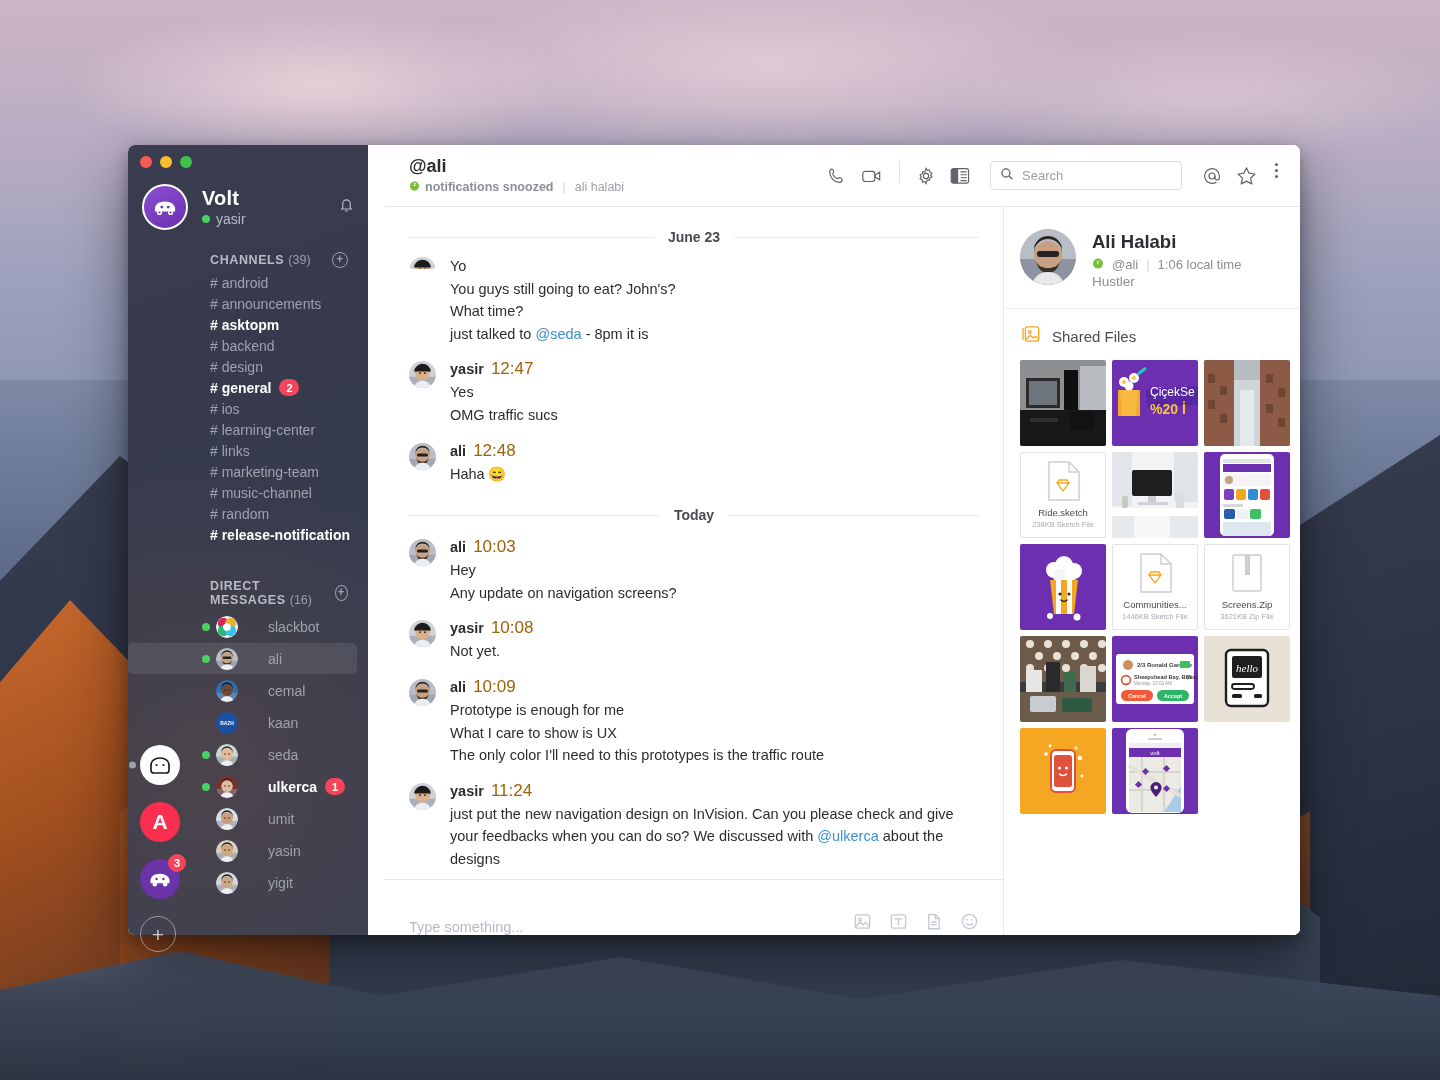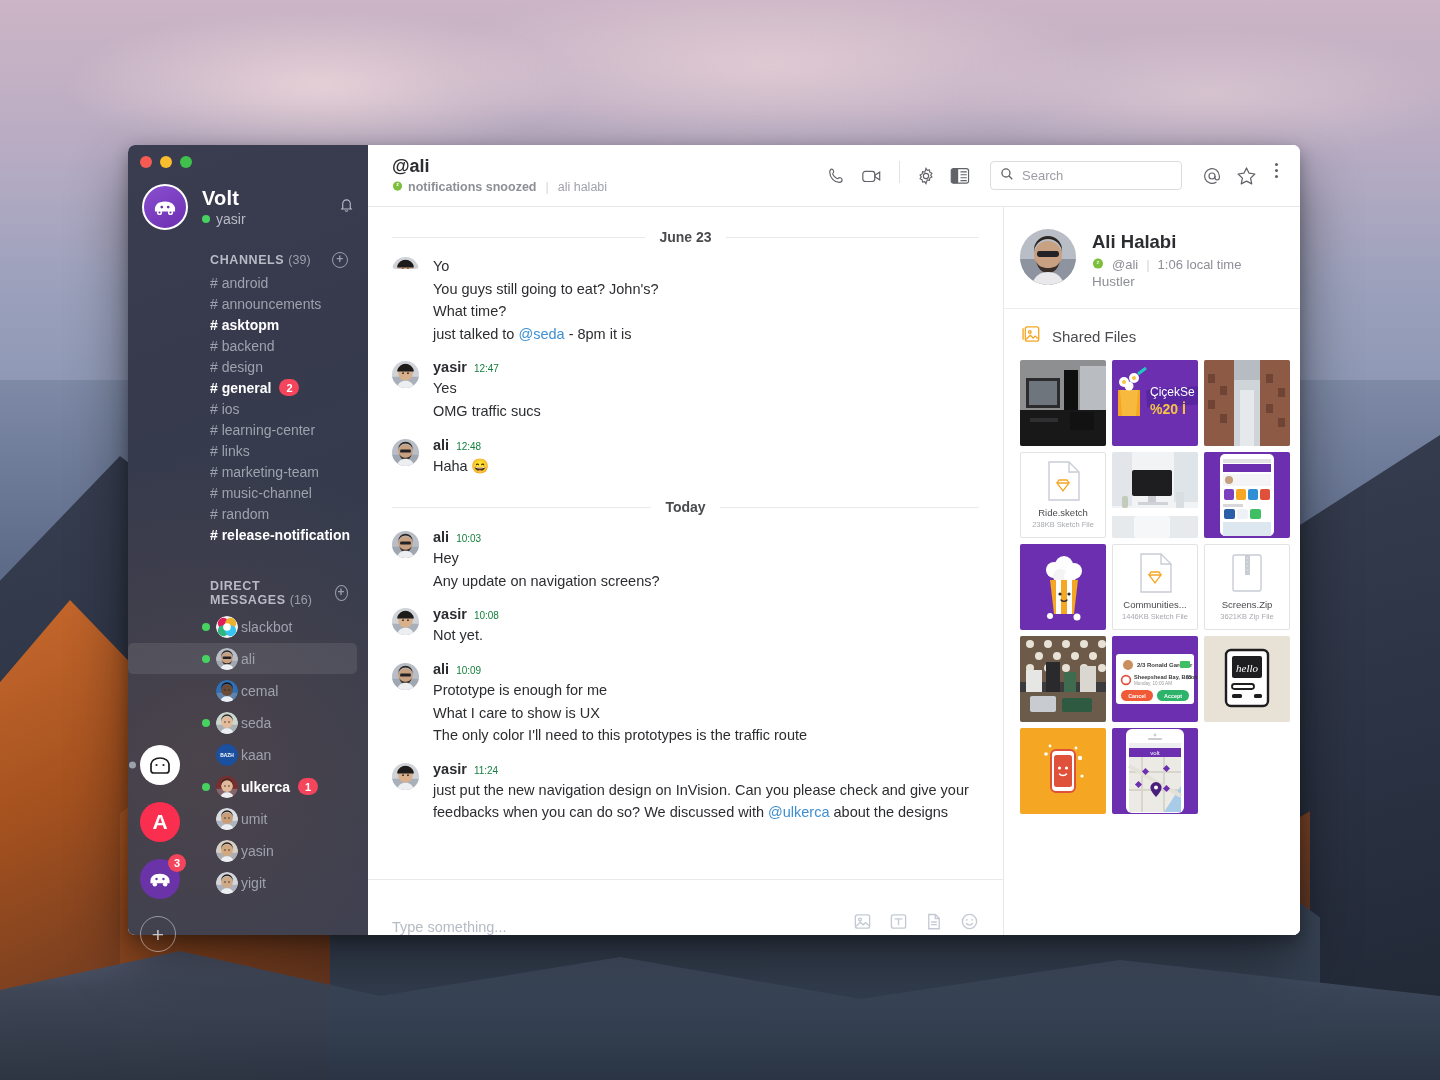--- a/index.html
+++ b/index.html
@@ -130,25 +130,25 @@
   .dm-pres {
     position: absolute; left: 74px; width: 8px; height: 8px; border-radius: 50%;
   }
   .dm-pres.on { background: #46d160; }
   .dm-pres.off { background: transparent; }
   .dm-av {
     position: absolute; left: 88px; width: 22px; height: 22px; border-radius: 50%;
     overflow: hidden; display: flex; align-items: center; justify-content: center;
     font-size: 7px; color: #fff; font-weight: bold;
   }
-  .dm-label { margin-left: 51px; display: flex; align-items: center; }
+  .dm-label { margin-left: 78px; display: flex; align-items: center; }
   .spacer-28 { height: 28px; }
 
   
-  .main { flex: 1; display: flex; flex-direction: column; min-width: 0; background: #fff; }
+  .main { flex: 1; display: flex; flex-direction: column; min-width: 0; background: #fff; padding-left: 17px; }
   .topbar {
     height: 62px; flex: 0 0 62px; border-bottom: 1px solid #e8e8e8;
     display: flex; align-items: center; padding: 0 18px 0 24px;
   }
   .topbar-left { flex: 1; min-width: 0; }
   .conv-title { font-size: 18px; font-weight: bold; color: #2c2d30; line-height: 1.1; }
   .conv-sub { display: flex; align-items: center; gap: 9px; margin-top: 4px; font-size: 12.5px; }
   .snooze { display: flex; align-items: center; gap: 5px; color: #8d8f95; font-weight: bold; }
   .sub-div { color: #d6d6d8; }
   .conv-sub-name { color: #a0a2a8; }
@@ -175,21 +175,21 @@
   .divider .line { flex: 1; height: 1px; background: #e9e9ea; }
   .divider .lbl { padding: 0 14px; font-size: 14px; font-weight: bold; color: #4a4b4f; }
   .msg { display: flex; margin-bottom: 14px; }
   .msg-av {
     width: 27px; height: 27px; border-radius: 4px; flex: 0 0 27px; margin-right: 14px; margin-top: 2px;
     overflow: hidden;
   }
   .msg-body { flex: 1; min-width: 0; }
   .msg-head { display: flex; align-items: baseline; gap: 7px; margin-bottom: 2px; }
   .msg-user { font-size: 14.5px; font-weight: bold; color: #2c2d30; }
-  .msg-time { font-size: 10px; color: #15803d; }
+  .msg-time { font-size: 17px; color: #a16207; }
   .msg-line { font-size: 14.5px; color: #2c2d30; line-height: 22.6px; }
   .mention { color: #3d8fd1; }
   .clipped { margin-top: -4px; }
 
   .composer {
     border-top: 1px solid #e8e8e8; height: 56px; flex: 0 0 56px;
     display: flex; align-items: flex-end; padding: 0 24px;
   }
   .composer input {
     flex: 1; border: none; outline: none; font-family: inherit; font-size: 14.5px; color: #2c2d30;
@@ -441,20 +441,32 @@
                   <circle cx="14.2" cy="10.8" r=".8" fill="#2a2520"></circle>
       <path d="M4.4 24c1-4.4 3.8-6.4 7.6-6.4S18.6 19.6 19.6 24z" fill="#eceef1"></path>
     </g>
               </svg>
             </span>
             <span class="dm-label">
               <span>cemal</span>
             </span>
           </div>
           <div class="dm-row">
+            <span class="dm-pres off"></span>
+            <span class="dm-av">
+              <svg width="22" height="22" viewBox="0 0 24 24">
+      <circle cx="12" cy="12" r="12" fill="#1b4fa0"></circle>
+      <text x="12" y="14" font-size="5.4" fill="#fff" text-anchor="middle" font-family="Liberation Sans" font-weight="bold">BAZH</text>
+    </svg>
+            </span>
+            <span class="dm-label">
+              <span>kaan</span>
+            </span>
+          </div>
+          <div class="dm-row">
             <span class="dm-pres on"></span>
             <span class="dm-av">
               <svg width="22" height="22" viewBox="0 0 24 24">
     <defs>
                   <clipPath id="cseda22">
                     <circle cx="12" cy="12" r="12"></circle>
                   </clipPath>
                 </defs>
     <g clip-path="url(#cseda22)">
       <rect width="24" height="24" fill="#cbd6d0"></rect>
@@ -463,32 +475,20 @@
       <path d="M5.6 10.4a6.4 6.4 0 0112.8 0v-1.6a6.4 6.4 0 00-12.8 0z" fill="#2e2a27"></path>
 
       <circle cx="9.8" cy="10.8" r=".8" fill="#2a2520"></circle>
                   <circle cx="14.2" cy="10.8" r=".8" fill="#2a2520"></circle>
       <path d="M4.4 24c1-4.4 3.8-6.4 7.6-6.4S18.6 19.6 19.6 24z" fill="#eceef1"></path>
     </g>
               </svg>
             </span>
             <span class="dm-label">
               <span>seda</span>
-            </span>
-          </div>
-          <div class="dm-row">
-            <span class="dm-pres off"></span>
-            <span class="dm-av">
-              <svg width="22" height="22" viewBox="0 0 24 24">
-      <circle cx="12" cy="12" r="12" fill="#1b4fa0"></circle>
-      <text x="12" y="14" font-size="5.4" fill="#fff" text-anchor="middle" font-family="Liberation Sans" font-weight="bold">BAZH</text>
-    </svg>
-            </span>
-            <span class="dm-label">
-              <span>kaan</span>
             </span>
           </div>
           <div class="dm-row unread">
             <span class="dm-pres on"></span>
             <span class="dm-av">
               <svg width="22" height="22" viewBox="0 0 24 24">
     <defs>
                   <clipPath id="culkerca22">
                     <circle cx="12" cy="12" r="12"></circle>
                   </clipPath>

